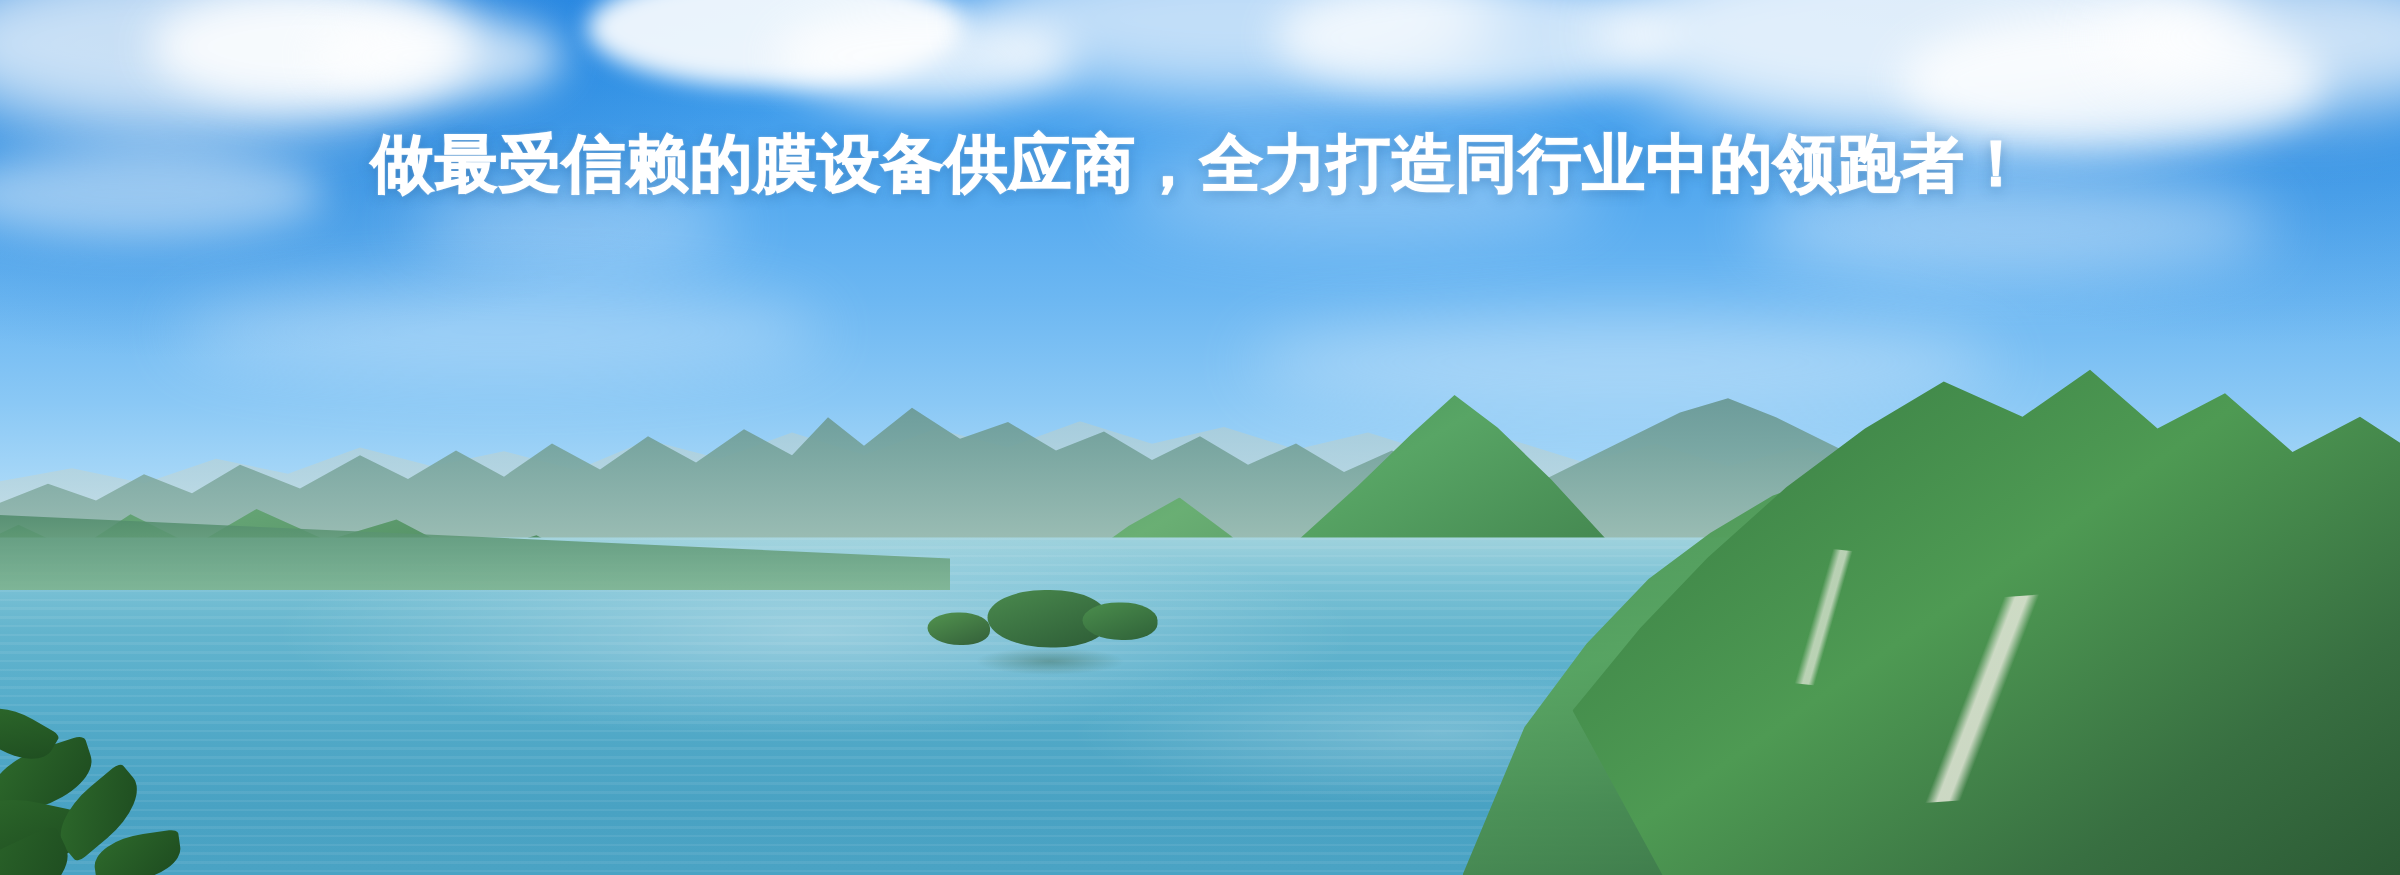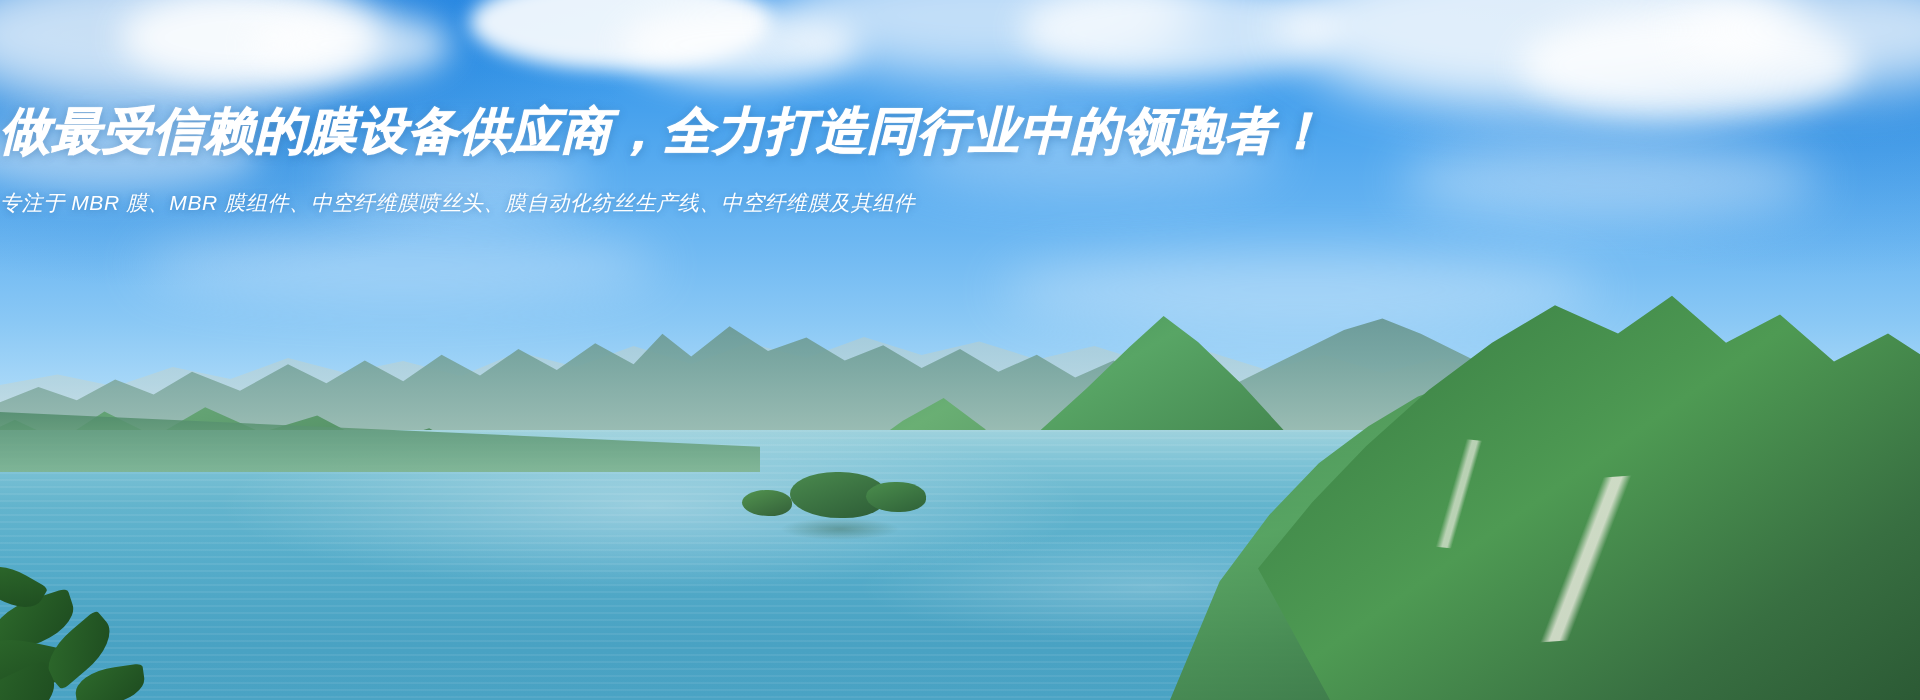--- a/index.html
+++ b/index.html
@@ -154,21 +154,21 @@
     transform:rotate(6deg);
   }
 
   
   .foliage{ position:absolute; left:-20px; bottom:-10px; width:300px; height:280px; }
   .leaf{ position:absolute; border-radius:60% 10% 60% 10%;
     background:linear-gradient(140deg,#2e6b2c,#1d4a1f); }
 
   
   .text-wrap{ position:absolute; left:0; top:0; width:1920px; height:700px;
-    display:flex; flex-direction:column; align-items:flex-start; pointer-events:none;font-style:italic; }
+    display:flex; flex-direction:column; align-items:center; pointer-events:none; }
 
   .headline{
     margin-top:103px;
     font-size:50px; line-height:1.15; font-weight:700; color:#ffffff;
     letter-spacing:1px; white-space:nowrap;
     -webkit-text-stroke:1px #ffffff;
     text-shadow:0 2px 10px rgba(30,90,150,.45), 0 0 2px rgba(255,255,255,.9);
   }
   .subtitle{
     margin-top:28px;
@@ -236,16 +236,15 @@
     <div class="leaf" style="left:10px;  top:170px; width:86px; height:44px; transform:rotate(-18deg);"></div>
     <div class="leaf" style="left:-10px; top:210px; width:96px; height:48px; transform:rotate(12deg);"></div>
     <div class="leaf" style="left:60px;  top:200px; width:78px; height:40px; transform:rotate(-40deg);"></div>
     <div class="leaf" style="left:0px;   top:140px; width:64px; height:34px; transform:rotate(30deg);"></div>
     <div class="leaf" style="left:95px;  top:238px; width:70px; height:36px; transform:rotate(-8deg);"></div>
     <div class="leaf" style="left:-30px; top:250px; width:110px; height:52px; transform:rotate(-25deg);"></div>
   </div>
 
   <div class="text-wrap">
     <div class="headline">做最受信赖的膜设备供应商，全力打造同行业中的领跑者！</div>
-    <div class="subtitle">专注于 MBR 膜、MBR 膜组件、中空纤维膜喷丝头、膜自动化纺丝生产线、中空纤维膜及其组件</div>
   </div>
 
 </div>
 
 </body></html>

